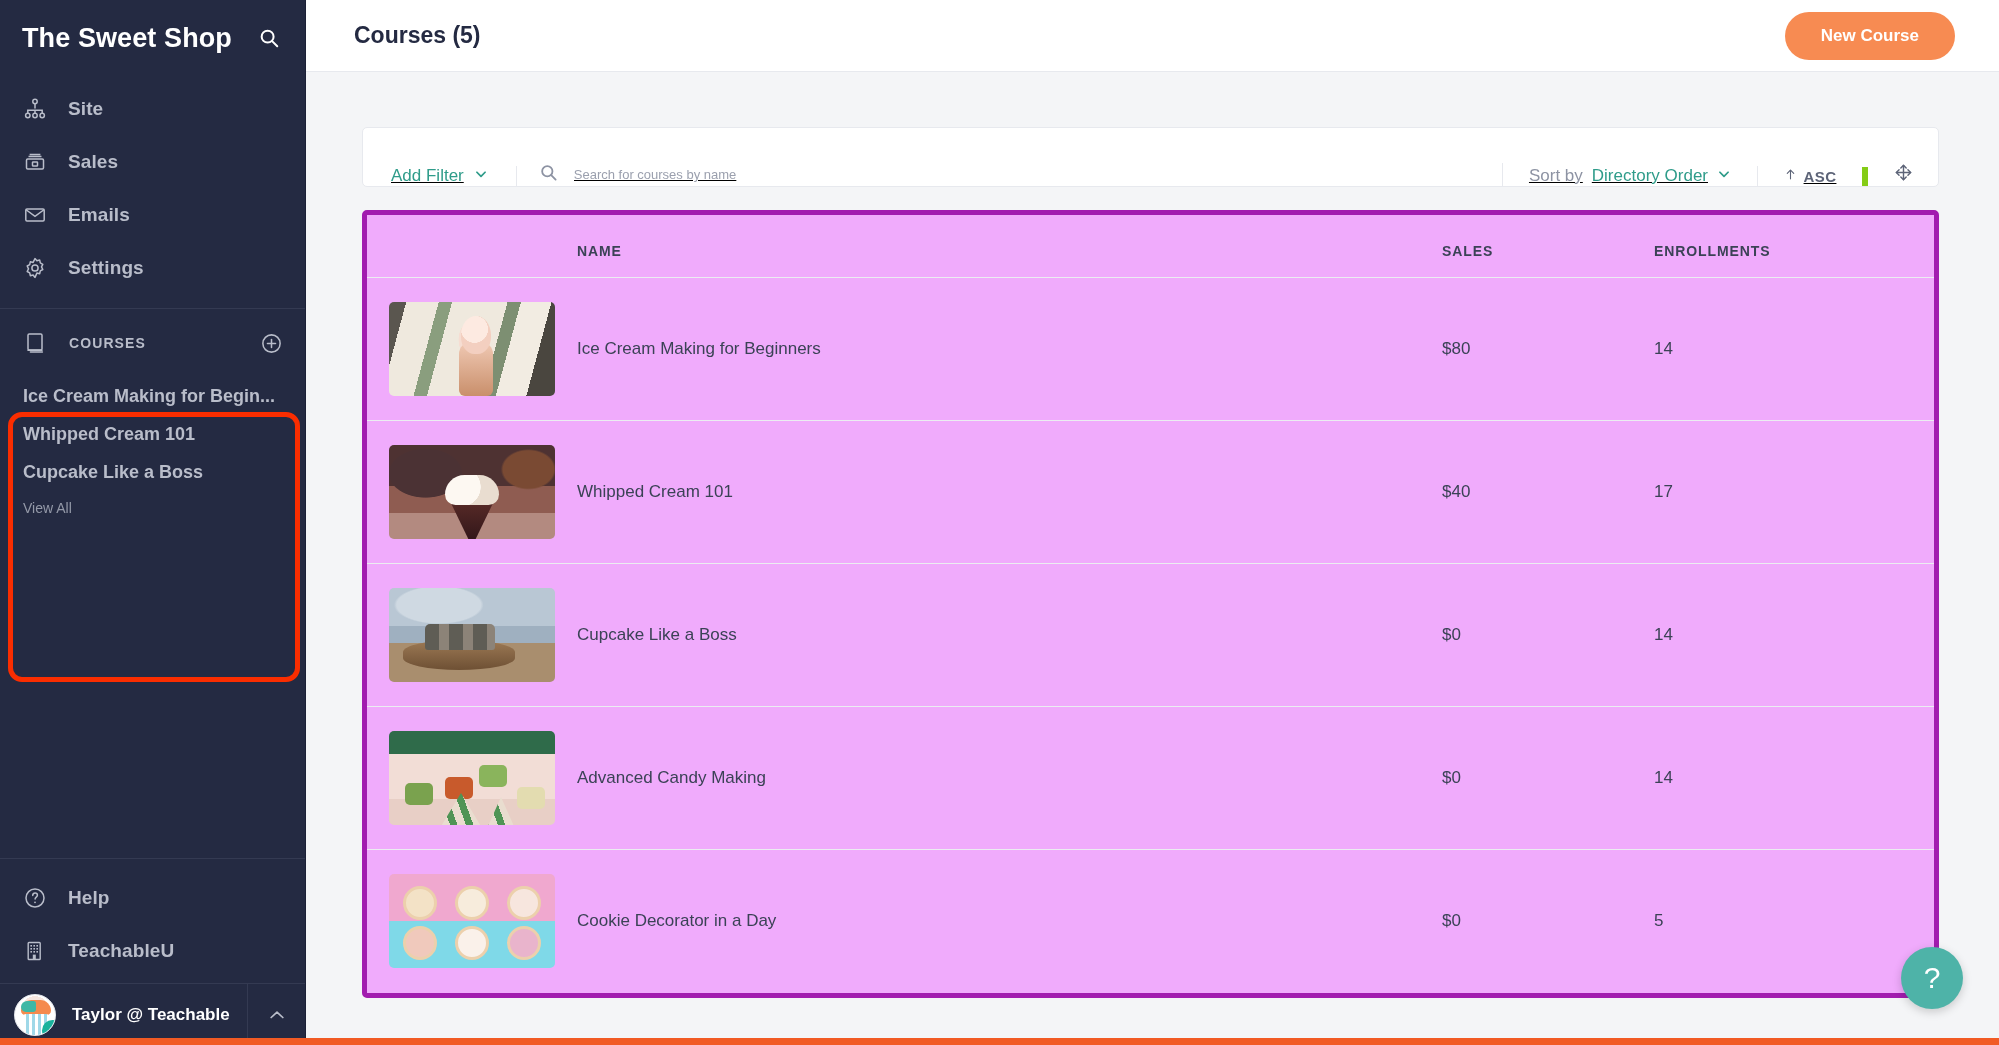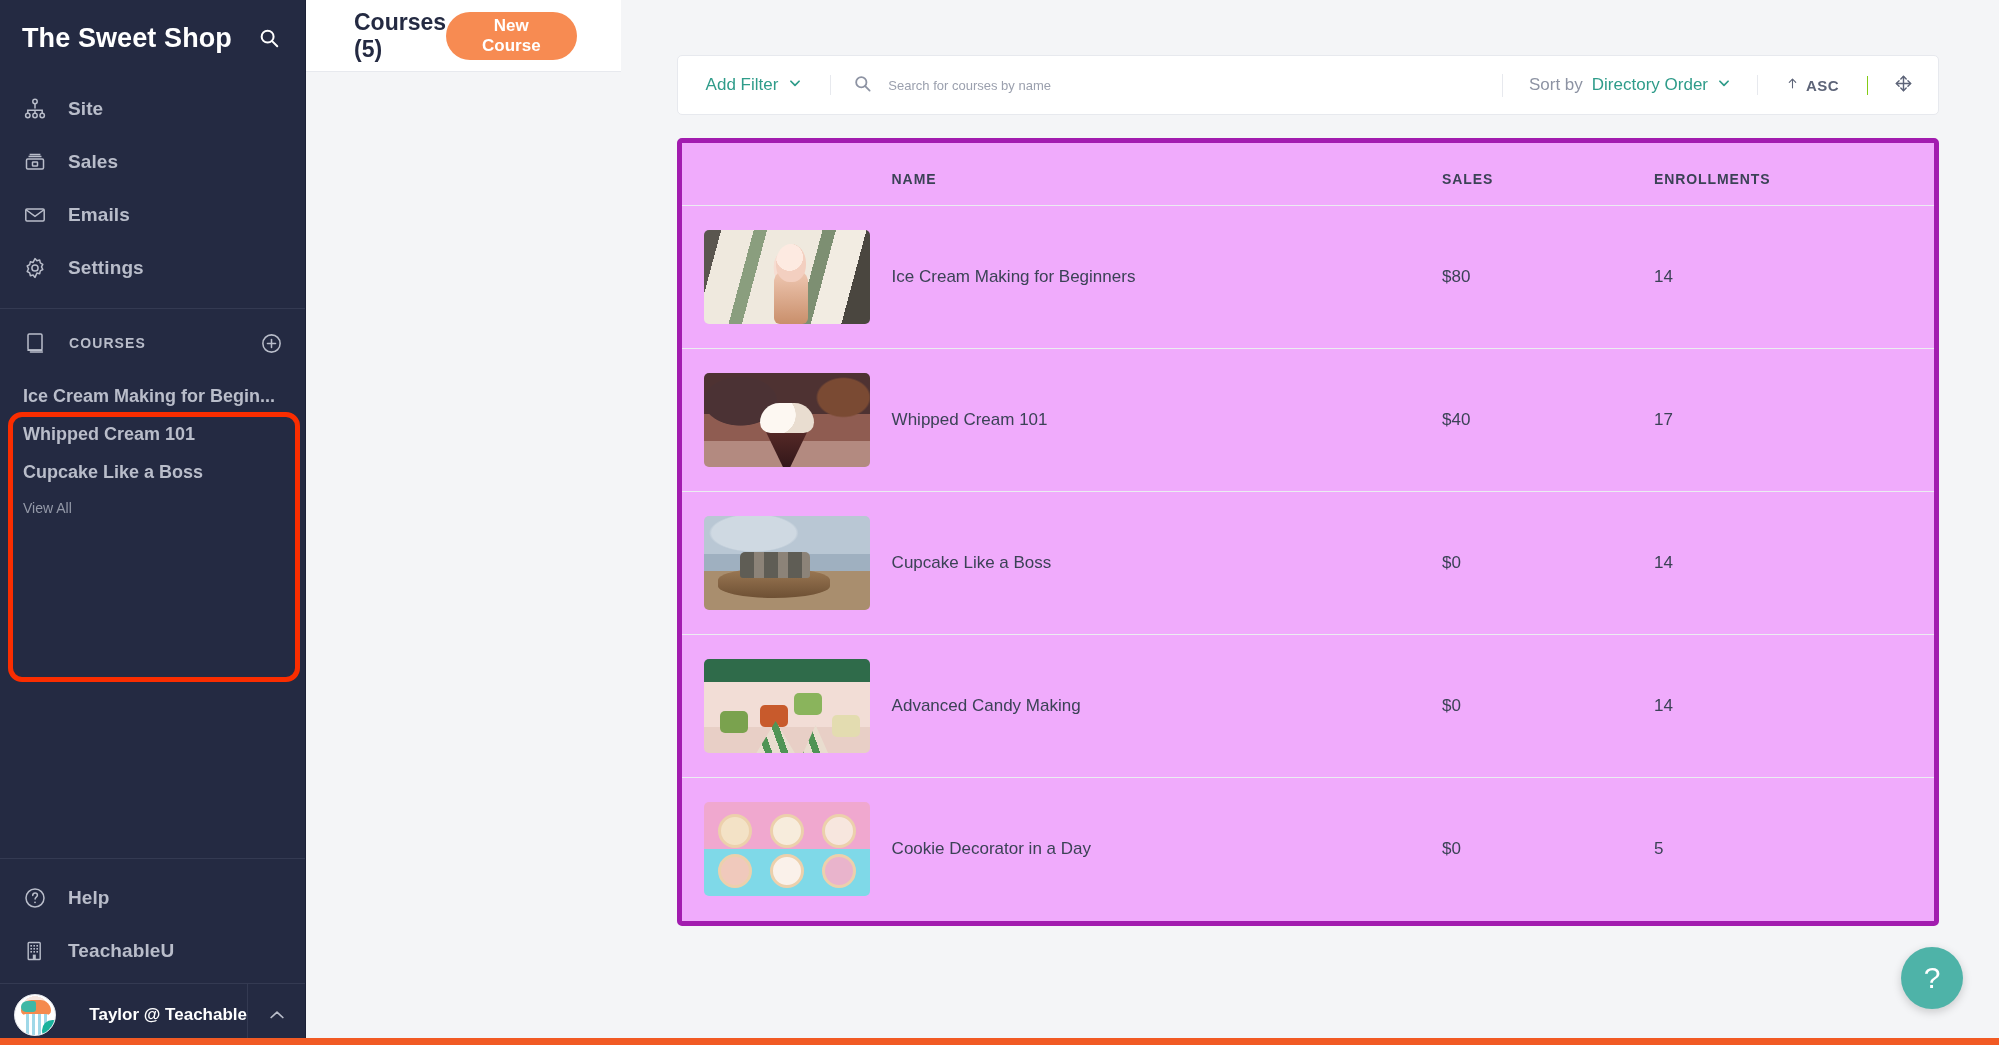--- a/index.html
+++ b/index.html
@@ -96,64 +96,64 @@
     position:absolute; left: 8px; top: 19px; width: 26px; height: 22px;
     background: repeating-linear-gradient(90deg,#ffffff 0 3px,#9fd8e8 3px 6px);
     border-radius: 3px 3px 10px 10px;
   }
   .avatar-badge {
     position: absolute; left: 27px; top: 25px; width: 21px; height: 21px;
     border-radius: 50%; background: #19b29c; color: #fff;
     font-size: 14px; font-weight: bold; display: flex; align-items: center; justify-content: center;
     font-family: "Liberation Serif", serif;
   }
-  .user-name { color: #ffffff; font-size: 17px; font-weight: bold; margin-left: 16px; flex: 1; text-align: right; }
+  .user-name { color: #ffffff; font-size: 17px; font-weight: bold; margin-left: 16px; flex: 1; }
   .user-caret {
     width: 58px; height: 62px; border-left: 1px solid #343a52;
     display: flex; align-items: center; justify-content: center; cursor: pointer;
   }
 
   
   .main {
-    flex: 1; height: 1045px; display: flex; flex-direction: row;
+    flex: 1; height: 1045px; display: flex; flex-direction: column;
     background: #f4f5f7; position: relative; overflow: hidden;
   }
   .topbar {
     height: 72px; background: #ffffff; border-bottom: 1px solid #e7e9ee;
     display: flex; align-items: center; justify-content: space-between;
     padding: 0 44px 0 48px; flex: 0 0 72px;
   }
   .page-title { font-size: 23px; font-weight: bold; color: #242a42; }
   .btn-new {
     background: #f78b52; color: #ffffff; border: none; border-radius: 26px;
     height: 48px; padding: 0 36px; font-size: 17px; font-weight: bold;
     cursor: pointer; font-family: "Liberation Sans", sans-serif;
   }
 
   .content { padding: 55px 60px 0 56px; flex: 1; overflow: hidden; }
 
   .toolbar {
     background: #ffffff; border: 1px solid #e7e9ee; border-radius: 5px;
-    height: 60px; display: flex; align-items: center; overflow: hidden;
+    height: 60px; display: flex; align-items: flex-end; overflow: hidden; text-decoration: underline;
   }
   .tb-filter {
     display: flex; align-items: center; gap: 10px; padding: 0 28px 0 28px;
     border-right: 1px solid #e7e9ee; cursor: pointer;
   }
   .tb-filter-label { color: #2f9c8a; font-size: 17px; }
   .tb-search { flex: 1; display: flex; align-items: center; gap: 16px; padding: 0 22px; border-right: 1px solid #e7e9ee;}
   .tb-search input {
     border: none; outline: none; font-size: 13px; color: #3b4256; width: 100%;
     font-family: "Liberation Sans", sans-serif; background: transparent;
   }
   .tb-search input::placeholder { color: #9b a0 ae; color: #9ba0ae; }
   .tb-sort { display: flex; align-items: center; gap: 9px; padding: 0 26px; border-right: 1px solid #e7e9ee; cursor: pointer;}
   .tb-sort-by { color: #8d93a3; font-size: 17px; }
   .tb-sort-val { color: #2f9c8a; font-size: 17px; }
-  .tb-asc { display: flex; align-items: center; justify-content: center; gap: 7px; width: 110px; border-right: 1px solid #84cc16; cursor: pointer;}
+  .tb-asc { display: flex; align-items: center; justify-content: center; gap: 7px; width: 110px; border-right: 6px solid #84cc16; cursor: pointer;}
   .tb-asc-label { color: #5d6478; font-size: 15px; font-weight: bold; letter-spacing: .4px;}
   .tb-move { width: 70px; display: flex; align-items: center; justify-content: center; cursor: pointer;}
 
   .card {
     background: #f0abfc; border: 5px solid #a21caf; border-radius: 5px;
     margin-top: 23px; overflow: hidden;
   }
   table { width: 100%; border-collapse: collapse; table-layout: fixed; }
   th {
     text-align: left; font-size: 14px; font-weight: bold; color: #3b4256;

